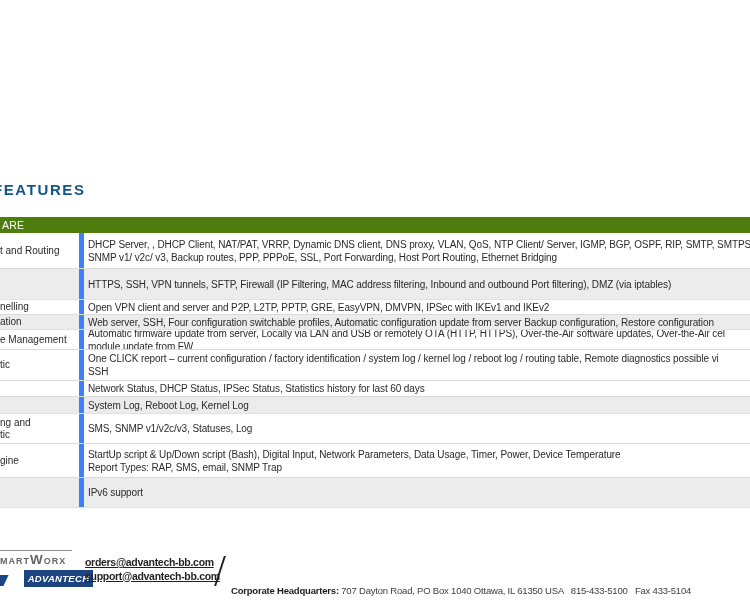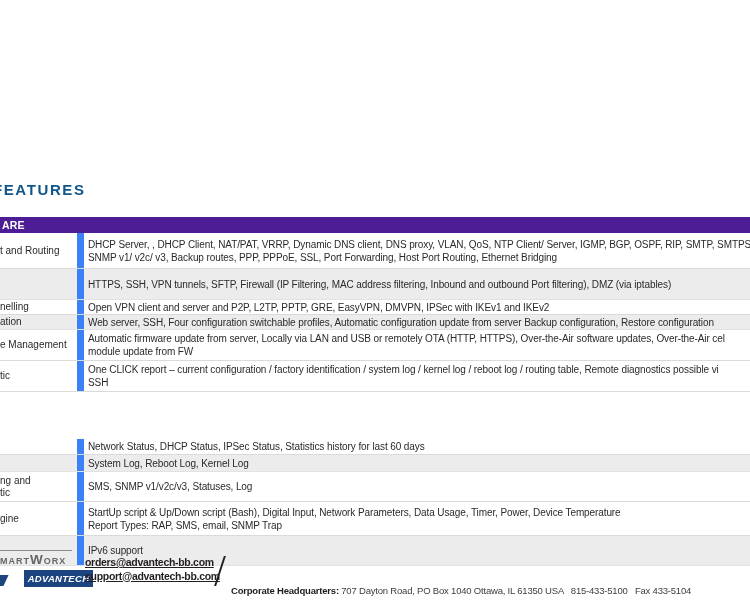--- a/index.html
+++ b/index.html
@@ -7,31 +7,31 @@
     width:750px;height:608px;position:relative;overflow:hidden;background:#ffffff;
     font-family:"Liberation Sans", sans-serif;color:#2a2a2a;
   }
   .heading{
     position:absolute;top:181px;left:-7px;width:300px;
     font-size:15px;font-weight:bold;letter-spacing:1.6px;color:#11568a;
     white-space:nowrap;
   }
   .bar{
     position:absolute;top:217px;left:0;width:750px;height:16px;
-    background:#4c1d95;color:#ffffff;font-size:10.5px;font-weight:bold;
+    background:#4d7c0f;color:#ffffff;font-size:10.5px;font-weight:normal;
     line-height:16px;padding-left:2px;box-sizing:border-box;letter-spacing:.2px;
   }
   .table{position:absolute;top:233px;left:0;width:750px;}
   .row{
     display:flex;box-sizing:border-box;background:#ffffff;
     border-bottom:1px solid #dadada;
   }
   .row.shade{background:#ececec;border-bottom-color:#e2e2e2;}
   .cell-label{
-    flex:0 0 84px;width:84px;box-sizing:border-box;border-right:7px solid #3b82f6;
+    flex:0 0 84px;width:84px;box-sizing:border-box;border-right:5px solid #3b82f6;
     display:flex;flex-direction:column;justify-content:center;
     font-size:10px;line-height:12px;color:#2a2a2a;overflow:hidden;white-space:nowrap;
   }
   .cell-content{
     flex:1;display:flex;flex-direction:column;justify-content:center;
     padding-left:4px;font-size:10px;line-height:13px;letter-spacing:-0.1px;
     color:#2a2a2a;overflow:hidden;white-space:nowrap;
   }
   
   .logo-rule{position:absolute;top:550px;left:0;width:72px;height:1px;background:#8c8c8c;}
@@ -97,39 +97,39 @@
         </div>
       </div>
       <div class="row shade" style="height: 15px; justify-content: flex-end;">
         <div class="cell-label">
           <div>ation</div>
         </div>
         <div class="cell-content">
           <div>Web server, SSH, Four configuration switchable profiles, Automatic configuration update from server Backup configuration, Restore configuration</div>
         </div>
       </div>
-      <div class="row" style="height: 31px;">
+      <div class="row" style="height: 20px;">
         <div class="cell-label">
           <div>e Management</div>
         </div>
         <div class="cell-content">
           <div>Automatic firmware update from server, Locally via LAN and USB or remotely OTA (HTTP, HTTPS), Over-the-Air software updates, Over-the-Air cel</div>
           <div>module update from FW</div>
         </div>
       </div>
       <div class="row" style="height: 31px;">
         <div class="cell-label">
           <div>tic</div>
         </div>
         <div class="cell-content">
           <div>One CLICK report – current configuration / factory identification / system log / kernel log / reboot log / routing table, Remote diagnostics possible vi</div>
           <div>SSH</div>
         </div>
       </div>
-      <div class="row" style="height: 16px; margin-top: 47px;">
+      <div class="row" style="height: 16px;">
         <div class="cell-label"></div>
         <div class="cell-content">
           <div>Network Status, DHCP Status, IPSec Status, Statistics history for last 60 days</div>
         </div>
       </div>
       <div class="row shade" style="height: 17px;">
         <div class="cell-label"></div>
         <div class="cell-content">
           <div>System Log, Reboot Log, Kernel Log</div>
         </div>

